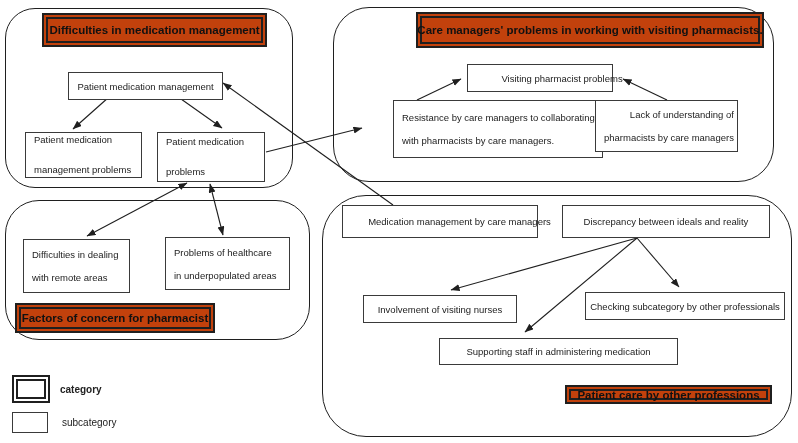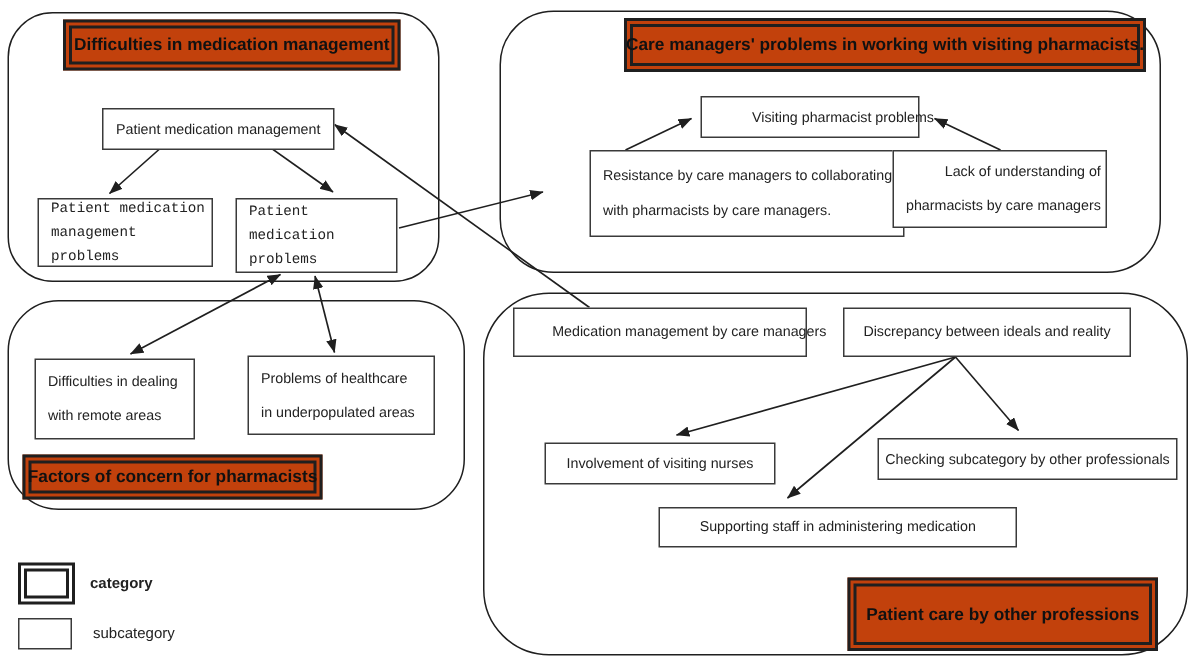--- a/index.html
+++ b/index.html
@@ -42,21 +42,21 @@
     text-align: center;
     white-space: nowrap;
   }
   .node.two {
     display: flex;
     align-items: center;
     white-space: pre-line;
     line-height: 23px;
     padding-left: 8px;
   }
-  .node.two.tight { line-height: 16px; font-family: Liberation Mono, monospace; }
+  .node.two.tight { line-height: 30px; }
   .title-box {
     position: absolute;
     background: #c2410c;
     border: 6px double #1f1f1f;
     z-index: 3;
     font-weight: bold;
     font-size: 11.5px;
     color: #111;
     display: flex;
     align-items: center;
@@ -109,27 +109,27 @@
   <div class="node center" style="left:467px; top:64px; width:146px; height:28px;padding-left:44px;">Visiting pharmacist problems</div>
   <div class="node two" style="left:369px; top:100px; width:210px; height:58px;margin-left:24px;">Resistance by care managers to collaborating
 with pharmacists by care managers.</div>
   <div class="node two" style="left:595px; top:100px; width:143px; height:52px;text-align:right;">Lack of understanding of
 pharmacists by care managers</div>
 
   <div class="node two" style="left:23px; top:239px; width:107px; height:54px;">Difficulties in dealing
 with remote areas</div>
   <div class="node two" style="left:165px; top:237px; width:125px; height:53px;">Problems of healthcare
 in underpopulated areas</div>
-  <div class="title-box" style="left:15px; top:303px; width:200px; height:30px;">Factors of concern for pharmacists</div>
+  <div class="title-box" style="left:15px; top:303px; width:200px; height:30px;">Factors of concern for pharmacist</div>
 
   <div class="node center" style="left:342px; top:205px; width:196px; height:33px;padding-left:39px;">Medication management by care managers</div>
-  <div class="node center" style="left:562px; top:205px; width:192px; height:33px;">Discrepancy between ideals and reality</div>
+  <div class="node center" style="left:562px; top:205px; width:208px; height:33px;">Discrepancy between ideals and reality</div>
   <div class="node center" style="left:363px; top:295px; width:154px; height:28px;">Involvement of visiting nurses</div>
   <div class="node center" style="left:585px; top:292px; width:200px; height:28px;">Checking subcategory by other professionals</div>
   <div class="node center" style="left:439px; top:338px; width:239px; height:27px;">Supporting staff in administering medication</div>
-  <div class="title-box" style="left:565px; top:385px; width:207px; height:49px;">Patient care by other professions</div>
+  <div class="title-box" style="left:565px; top:385px; width:207px; height:19px;">Patient care by other professions</div>
 
   <div class="legend-swatch cat" style="left:12px; top:375px; width:38px; height:28px;"></div>
   <div class="legend-label bold" style="left:60px; top:384px;">category</div>
   <div class="legend-swatch sub" style="left:12px; top:412px; width:36px; height:21px;"></div>
   <div class="legend-label" style="left:62px; top:417px;">subcategory</div>
 
 </div>
 
 </body></html>

